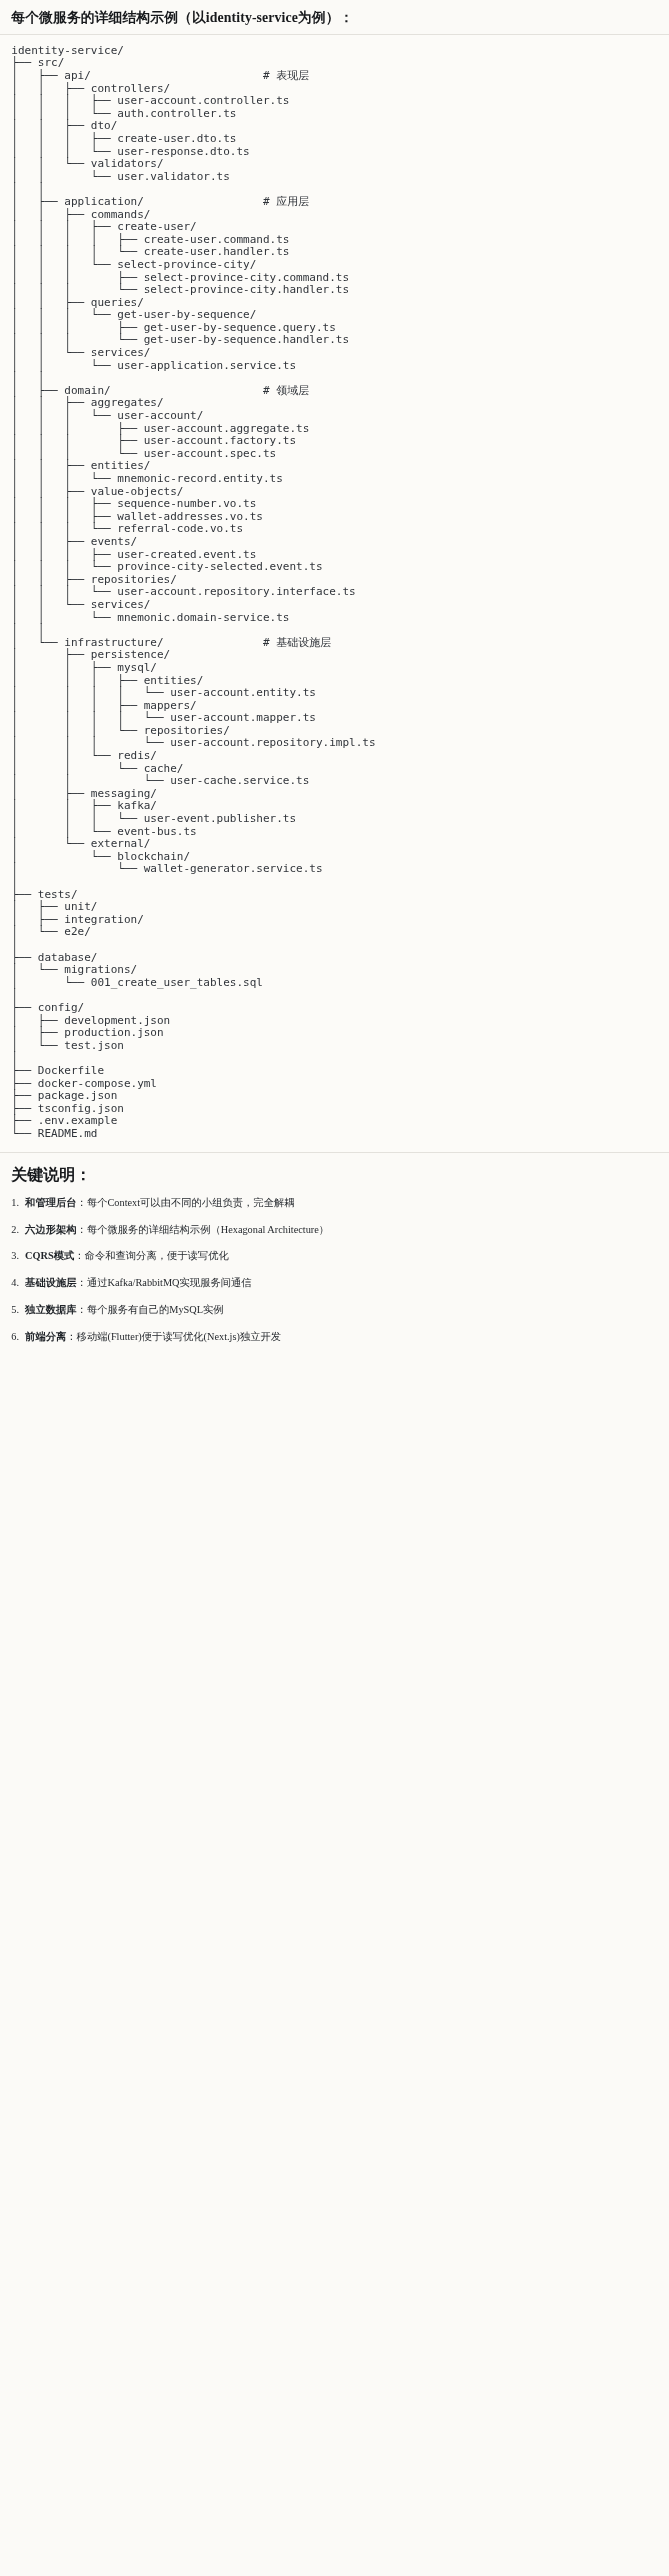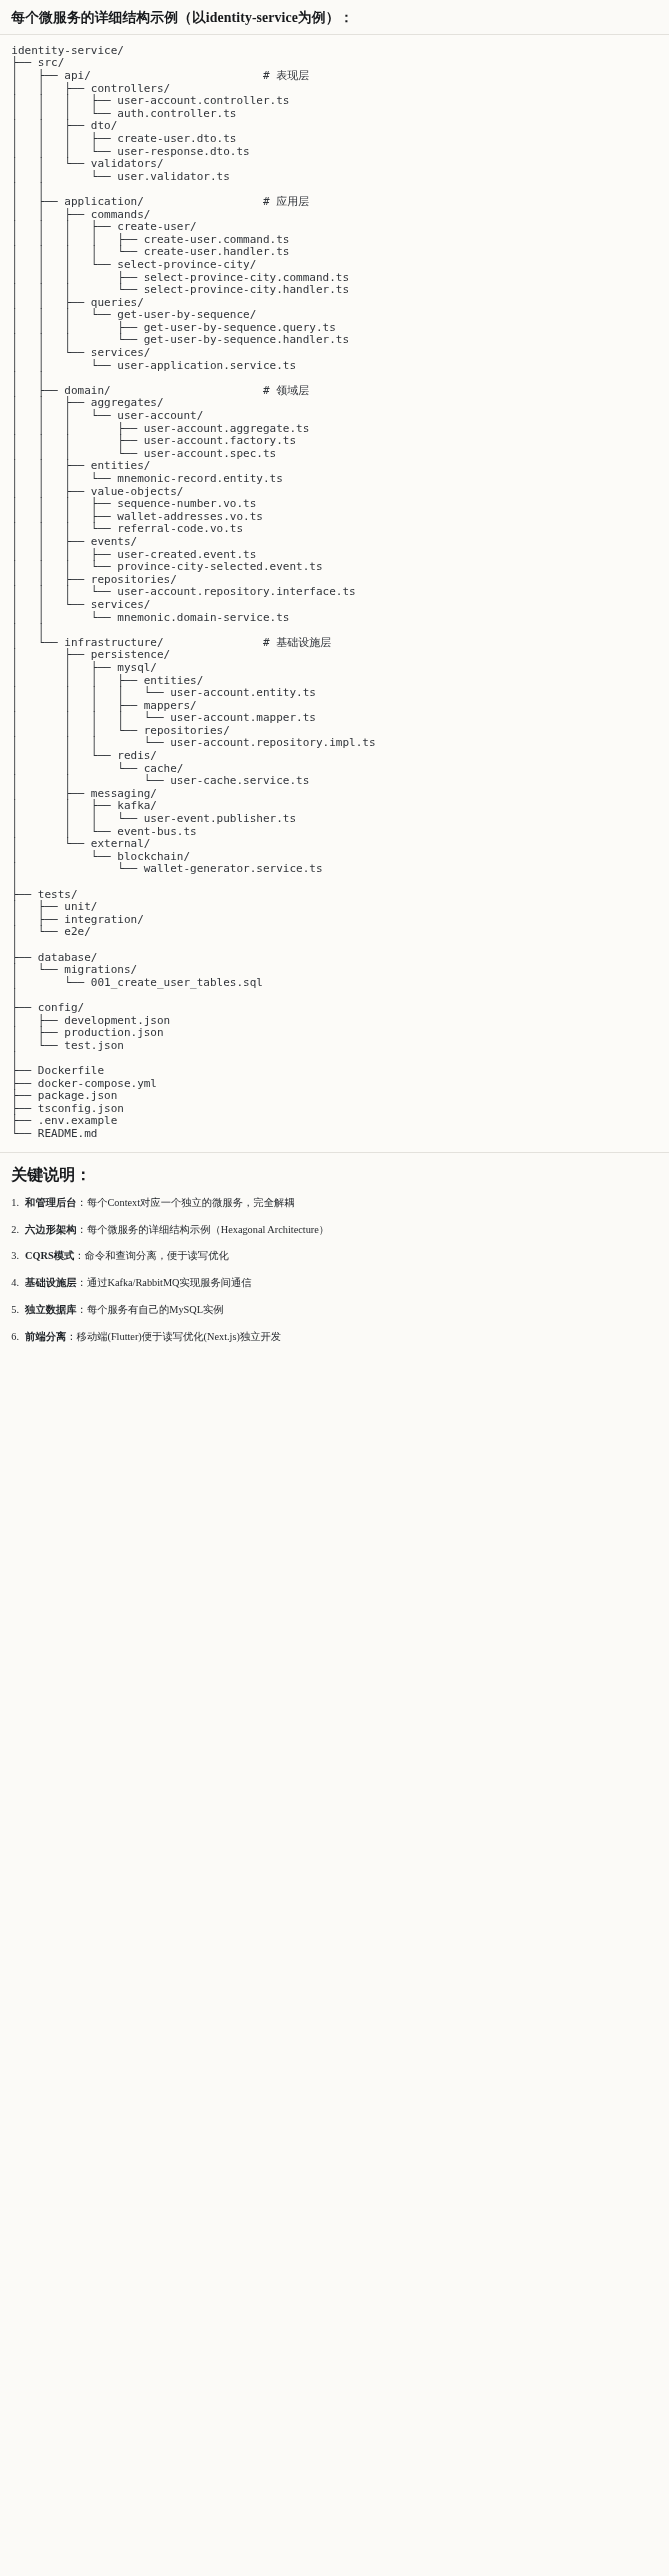--- a/index.html
+++ b/index.html
@@ -208,21 +208,21 @@
 └── README.md</pre>
   </div>
 
   <div class="rule"></div>
 
   <div class="notes">
     <h3 class="notes-title">关键说明：</h3>
 
     <ol class="notes-list">
       <li>
-        <span class="note-term">和管理后台</span><span class="note-sep">：</span><span class="note-desc">每个Context对应一个独立的微服务，完全解耦</span>
+        <span class="note-term">和管理后台</span><span class="note-sep">：</span><span class="note-desc">每个Context可以由不同的小组负责，完全解耦</span>
       </li>
       <li>
         <span class="note-term">六边形架构</span><span class="note-sep">：</span><span class="note-desc">每个微服务的详细结构示例（Hexagonal Architecture）</span>
       </li>
       <li>
         <span class="note-term">CQRS模式</span><span class="note-sep">：</span><span class="note-desc">命令和查询分离，便于读写优化</span>
       </li>
       <li>
         <span class="note-term">基础设施层</span><span class="note-sep">：</span><span class="note-desc">通过Kafka/RabbitMQ实现服务间通信</span>
       </li>

